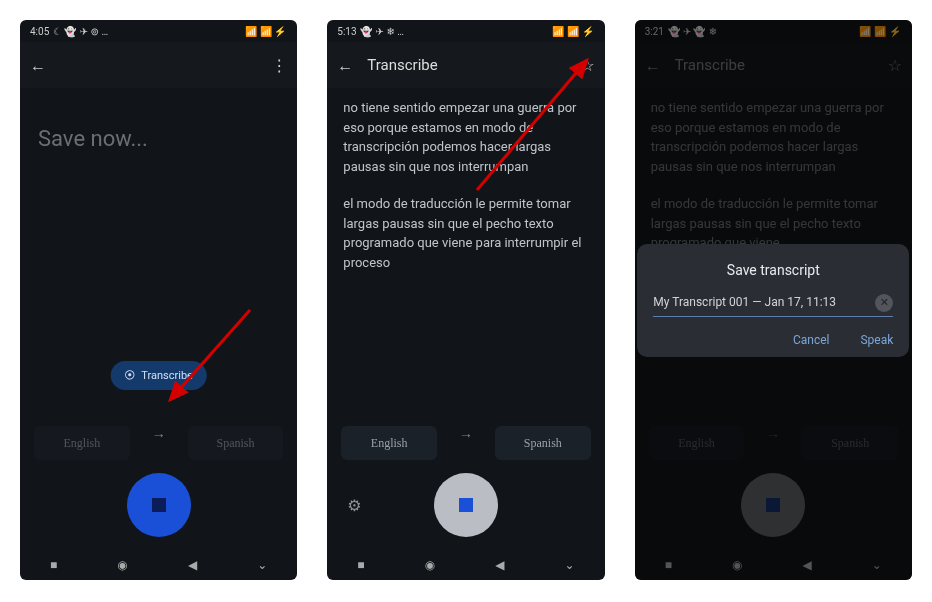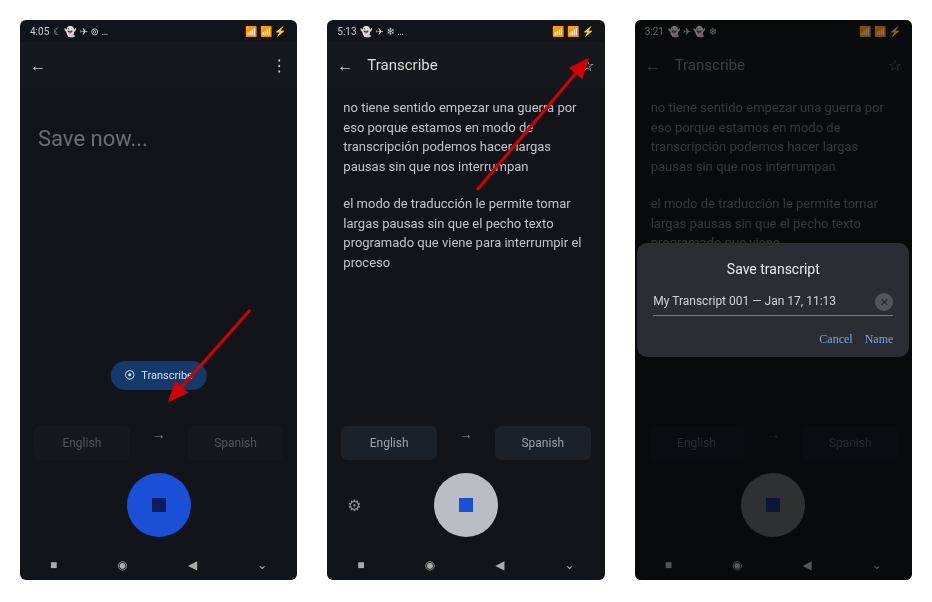--- a/index.html
+++ b/index.html
@@ -60,20 +60,21 @@
     color: #6a6f76;
     padding: 24px 0 0 2px;
   }
   .para { margin-bottom: 18px; }
   .lang-row {
     display: flex;
     align-items: flex-start;
     justify-content: center;
     gap: 22px;
     padding: 10px 14px 0;
+    font-family: Liberation Serif, serif;
   }
   .lang-pill {
     flex: 1;
     height: 34px;
     border-radius: 6px;
     background: #1b2128;
     display: flex;
     align-items: center;
     justify-content: center;
     font-size: 12px;
@@ -149,23 +150,22 @@
     padding-bottom:4px;
   }
   .field-val { flex:1; font-size:12px; color:#d0d3d8; line-height:1.3;}
   .clear-circ {
     width:18px;height:18px;border-radius:50%;
     background:#52565c; color:#222;
     display:flex;align-items:center;justify-content:center;
     font-size:11px;
   }
   .dialog-actions {
-    display:flex; justify-content:flex-end; gap:12px;
+    display:flex; justify-content:flex-end; gap:31px;
     margin-top:16px;
-    font-family:Liberation Serif, serif;
   }
   .dialog-actions span { color:#7aa6d8; font-size:12px;}
   .arrow {
     position:absolute;
     pointer-events:none;
   }
   .dim-content { opacity:.5; }
   svg { display:block; }
 </style>
 </head>
@@ -309,17 +309,17 @@
 
   <div class="dialog-overlay">
     <div class="dialog">
       <div class="dialog-title">Save transcript</div>
       <div class="field-row">
         <div class="field-val">My Transcript 001 — Jan 17, 11:13</div>
         <div class="clear-circ">✕</div>
       </div>
       <div class="dialog-actions">
         <span>Cancel</span>
-        <span>Name</span>
+        <span>Speak</span>
       </div>
     </div>
   </div>
 </div>
 
 </body></html>

